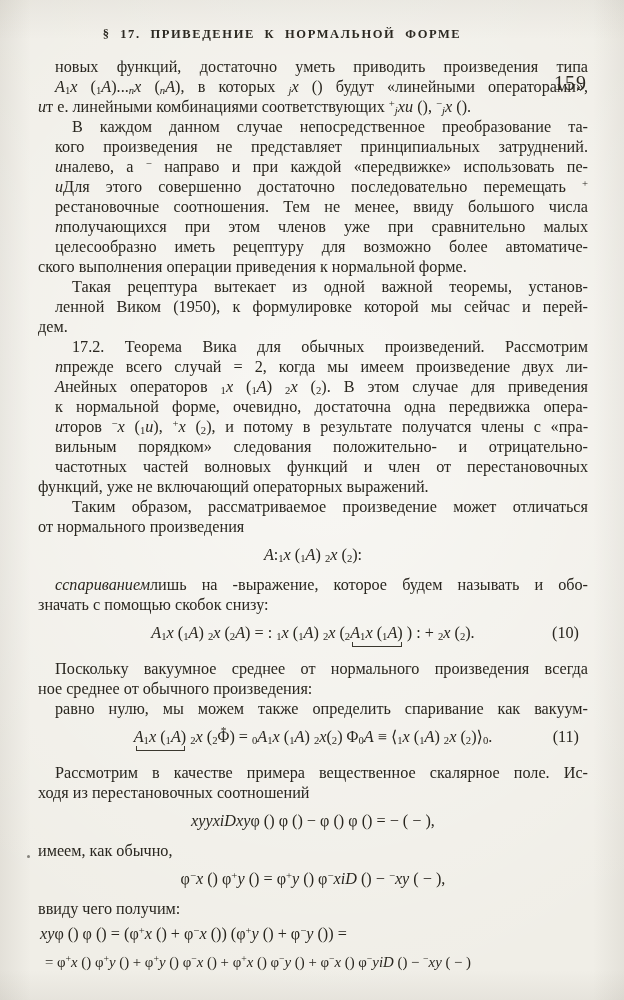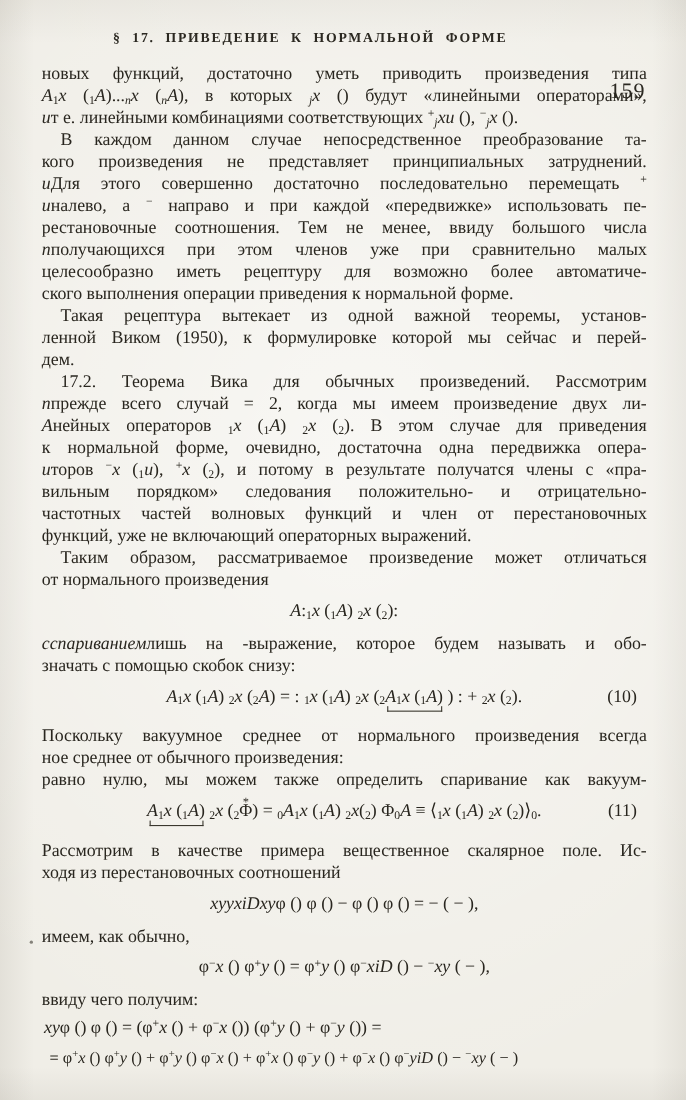--- a/index.html
+++ b/index.html
@@ -13,21 +13,21 @@
     font-family:"Liberation Serif","DejaVu Serif",serif;
     color:#29261f;
   }
   .runhead{
     position:absolute;top:27px;left:0;right:60px;text-align:center;
     font-size:12.5px;font-weight:bold;letter-spacing:1.6px;word-spacing:5px;color:#2c2922;
   }
   .pagenum{position:absolute;top:25px;right:37px;font-size:20px;letter-spacing:1px;color:#2c2922;margin-top:47px;}
   .pbody{position:absolute;top:57px;left:38px;width:550px;}
   .tl{font-size:16.2px;line-height:20px;height:20px;}
-  .tl.j{text-align:justify;text-align-last:justify;}
+  .tl.j{text-align:justify;text-align-last:justify;margin-left:17px;}
   .tl.ind{text-indent:17px;}
   .fm{position:relative;text-align:center;font-size:16.2px;line-height:24px;margin:6px 0 8px;white-space:nowrap;}
   .fm.brk{margin-bottom:14px;}
   .fm.left{text-align:left;line-height:26px;margin:2px 0;padding-left:2px;}
   .fm.eq2{font-size:14.8px;padding-left:7px;}
   .eqnum{position:absolute;right:9px;top:0;line-height:inherit;font-style:normal;}
   sub,sup{font-size:0.66em;line-height:0;}
   sup{vertical-align:0.5em;}
   sub{vertical-align:-0.22em;}
   .it{font-style:italic;}
@@ -49,22 +49,22 @@
 
 <div class="page">
   <div class="runhead">§ 17. ПРИВЕДЕНИЕ К НОРМАЛЬНОЙ ФОРМЕ</div>
   <div class="pagenum">159</div>
   <div class="pbody">
       <div class="tl j">новых функций, достаточно уметь приводить произведения типа</div>
       <div class="tl j"><span class="it">A</span><sub>1</sub><span class="it">x</span> (<sub>1</sub><span class="it">A</span>)...<sub><span class="it">n</span></sub><span class="it">x</span> (<sub><span class="it">n</span></sub><span class="it">A</span>), в которых <sub><span class="it">j</span></sub><span class="it">x</span> () будут «линейными операторами»,</div>
       <div class="tl"><span class="it">u</span>т е. линейными комбинациями соответствующих <sup>+</sup><sub><span class="it">j</span></sub><span class="it">x</span><span class="it">u</span> (), <sup>−</sup><sub><span class="it">j</span></sub><span class="it">x</span> ().</div>
       <div class="tl j ind">В каждом данном случае непосредственное преобразование та-</div>
       <div class="tl j">кого произведения не представляет принципиальных затруднений.</div>
+      <div class="tl j"><span class="it">u</span>налево, а <sup>−</sup> направо и при каждой «передвижке» использовать пе-</div>
       <div class="tl j"><span class="it">u</span>Для этого совершенно достаточно последовательно перемещать <sup>+</sup></div>
-      <div class="tl j"><span class="it">u</span>налево, а <sup>−</sup> направо и при каждой «передвижке» использовать пе-</div>
       <div class="tl j">рестановочные соотношения. Тем не менее, ввиду большого числа</div>
       <div class="tl j"><span class="it">n</span>получающихся при этом членов уже при сравнительно малых </div>
       <div class="tl j">целесообразно иметь рецептуру для возможно более автоматиче-</div>
       <div class="tl">ского выполнения операции приведения к нормальной форме.</div>
       <div class="tl j ind">Такая рецептура вытекает из одной важной теоремы, установ-</div>
       <div class="tl j">ленной Виком (1950), к формулировке которой мы сейчас и перей-</div>
       <div class="tl">дем.</div>
       <div class="tl j ind"><span class="bd">17.2. Теорема Вика для обычных произведений.</span> Рассмотрим</div>
       <div class="tl j"><span class="it">n</span>прежде всего случай  = 2, когда мы имеем произведение двух ли-</div>
       <div class="tl j"><span class="it">A</span>нейных операторов <sub>1</sub><span class="it">x</span> (<sub>1</sub><span class="it">A</span>) <sub>2</sub><span class="it">x</span> (<sub>2</sub>). В этом случае для приведения</div>

